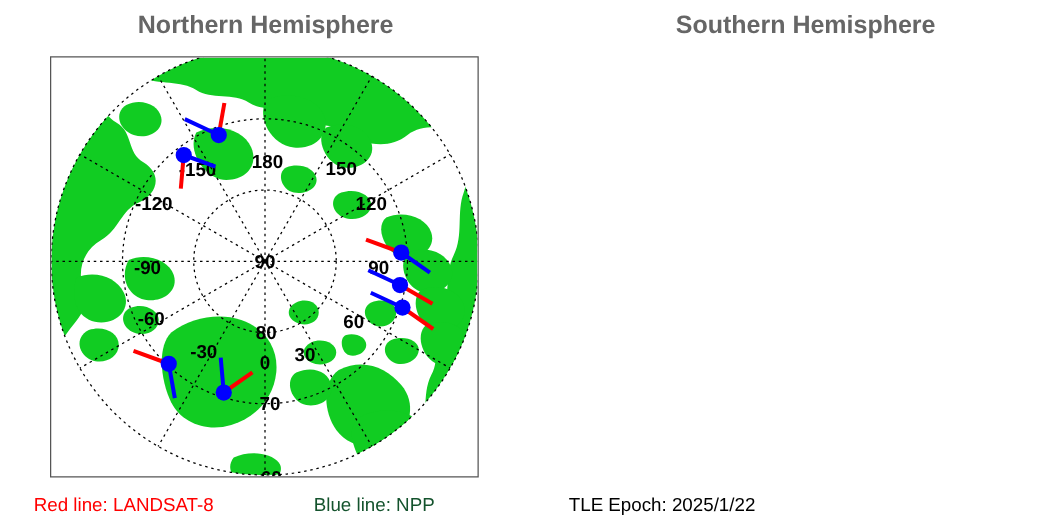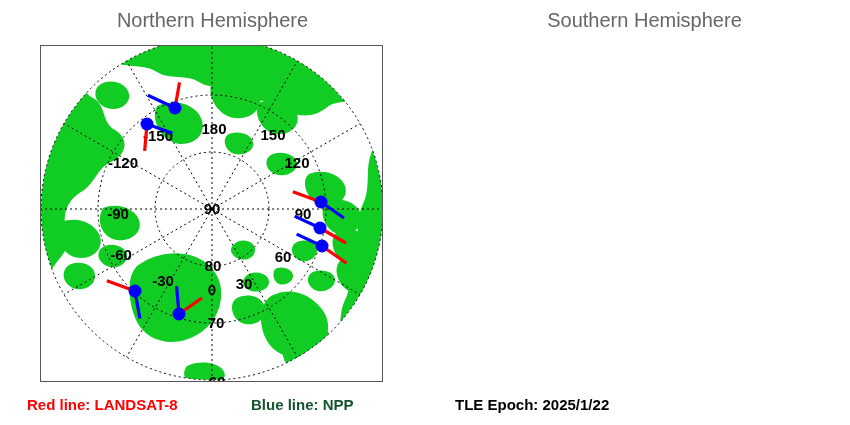--- a/index.html
+++ b/index.html
@@ -10,39 +10,39 @@
     overflow:hidden;
     position:relative;
   }
   .panel{position:absolute;top:0;height:425px;width:425px;}
   #panel-north{left:0;}
   #panel-south{left:432px;}
   .panel-title{
     position:absolute;top:8px;left:0;width:425px;
     text-align:center;
     font-size:20px;
-    font-weight:normal;
+    font-weight:bold;
     color:#666666;
     letter-spacing:0px;
     line-height:24px;
     white-space:nowrap;
   }
   .plot-frame{
     position:absolute;
     border:1.5px solid #555555;
     background:#ffffff;
     box-sizing:border-box;
     overflow:hidden;
   }
   #frame-north{left:40px;top:45px;width:343px;height:337px;}
   .plot-svg{position:absolute;left:0;top:0;}
   .legend{
     position:absolute;
     font-size:15px;
-    font-weight:bold;
+    font-weight:normal;
     white-space:nowrap;
   }
   #legend-red{left:27px;top:396px;color:#ff0000;}
   #legend-blue{left:251px;top:396px;color:#14532d;}
   #legend-epoch{left:455px;top:396px;color:#000000;}
   .grid-label{
     font-family:"Liberation Sans", sans-serif;
     font-size:15px;
     font-weight:bold;
     fill:#000000;

